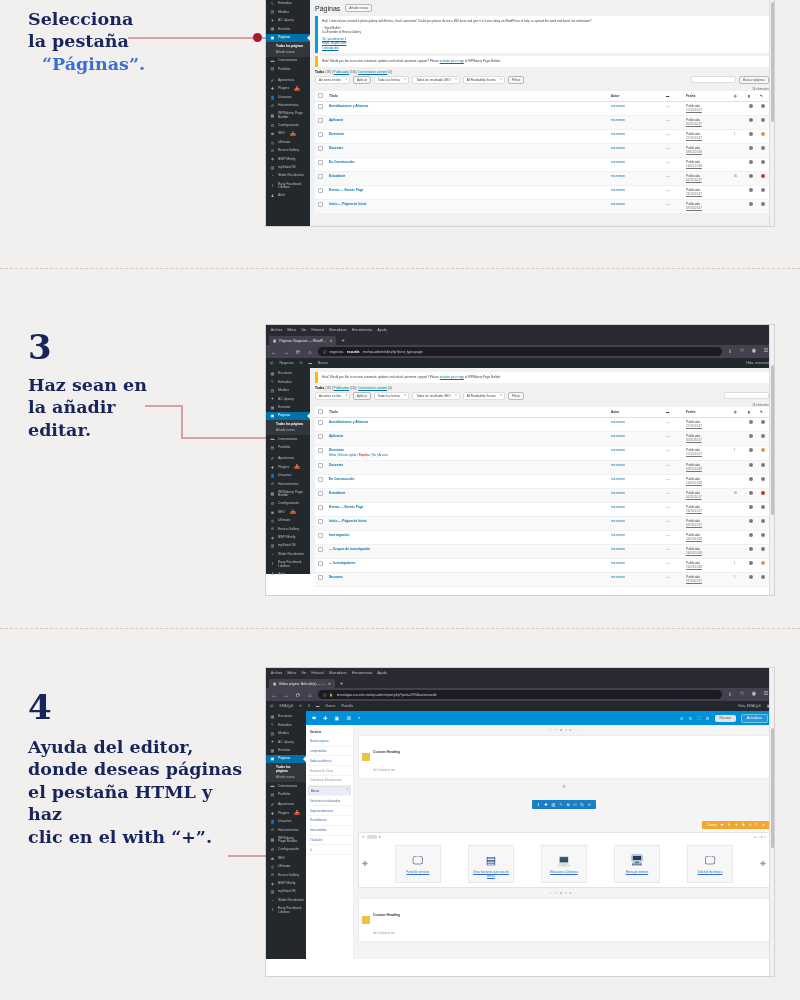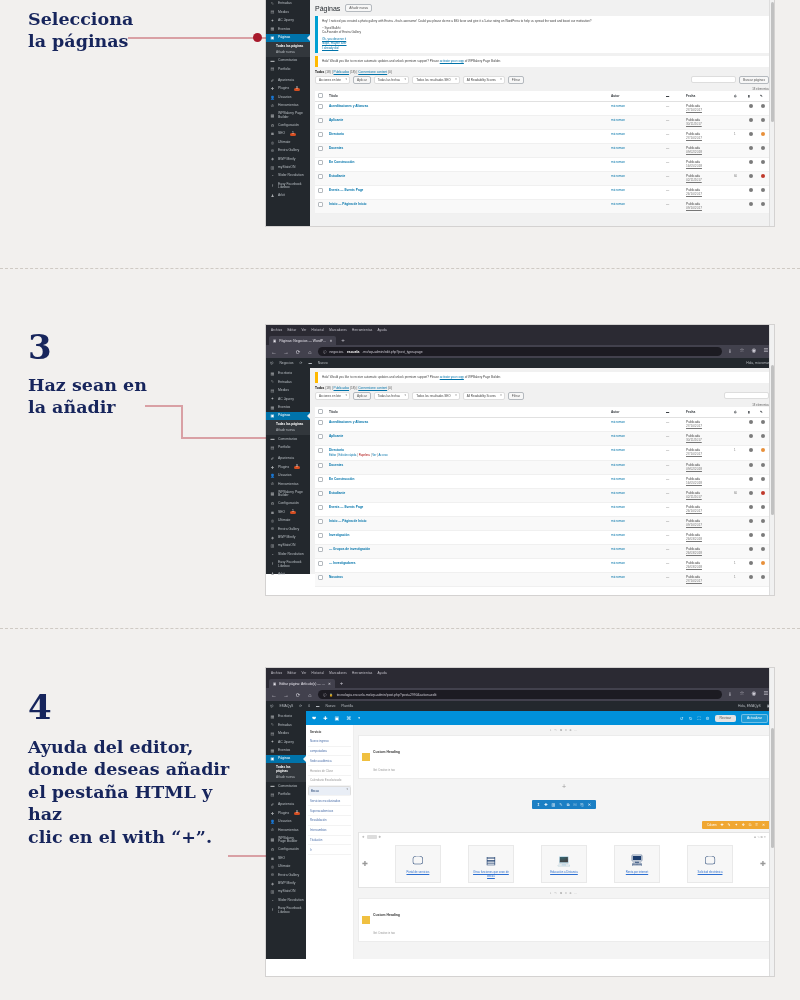--- a/index.html
+++ b/index.html
@@ -168,21 +168,24 @@
   .plusbtn { font-size:7px; color:#999; text-align:center; }
   .greytools { display:flex; gap:2px; font-size:3px; color:#aaa; }
 </style>
 </head>
 <body>
 
 <div class="section" style="top:0;height:268px;">
 
   <div class="caption" style="left:28px;top:8px;width:200px;">
     <div class="cap-text">Selecciona</div>
-    <div class="cap-text">la páginas</div>
+    <div class="cap-text">la pestaña</div>
+    <div class="cap-text" style="padding-left:14px;">
+      <span class="cap-hl">“</span><span class="cap-hl">Páginas</span><span class="cap-hl">”.</span>
+    </div>
   </div>
 
   <div class="conn conn-h" style="left:128px;top:37px;width:138px;"></div>
   <div class="dot dark" style="left:253px;top:33px;"></div>
 
   <div class="shot" style="left:266px;top:0;width:508px;height:226px;">
     <div class="wpwrap" style="height:226px;">
 
       <div class="wpside" style="padding-top:0;">
         <div class="wpitem">
@@ -427,20 +430,21 @@
 
 <div class="divider" style="top:268px;"></div>
 
 <div class="section" style="top:268px;height:360px;">
 
   <div class="caption" style="left:28px;top:62px;width:200px;">
     <div class="cap-step">3</div>
     <div style="margin-top:10px;">
       <div class="cap-text">Haz sean en</div>
       <div class="cap-text">la añadir</div>
+      <div class="cap-text">editar.</div>
     </div>
   </div>
 
   <div class="conn conn-h" style="left:145px;top:137px;width:37px;"></div>
   <div class="conn conn-v" style="left:181px;top:137px;height:33px;"></div>
   <div class="conn conn-h" style="left:181px;top:169px;width:130px;"></div>
   <div class="dot" style="left:306px;top:165px;"></div>
 
   <div class="shot" style="left:266px;top:57px;width:508px;height:270px;">
     <div class="winbar">
@@ -760,21 +764,21 @@
 </div>
 
 <div class="divider" style="top:628px;"></div>
 
 <div class="section" style="top:628px;height:372px;">
 
   <div class="caption" style="left:28px;top:62px;width:215px;">
     <div class="cap-step">4</div>
     <div style="margin-top:12px;">
       <div class="cap-text">Ayuda del editor,</div>
-      <div class="cap-text">donde deseas añadir</div>
+      <div class="cap-text">donde deseas páginas</div>
       <div class="cap-text">el pestaña HTML y haz</div>
       <div class="cap-text">clic en el with “+”.</div>
     </div>
   </div>
 
   <div class="conn conn-h" style="left:228px;top:227px;width:155px;"></div>
   <div class="dot" style="left:379px;top:223px;"></div>
 
   <div class="shot" style="left:266px;top:40px;width:508px;height:308px;">
     <div class="winbar">

